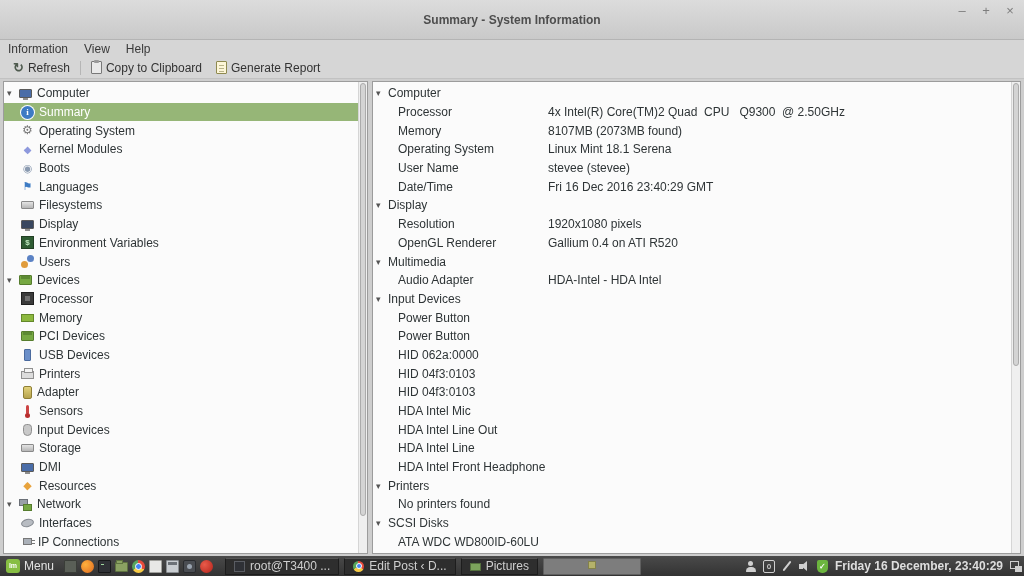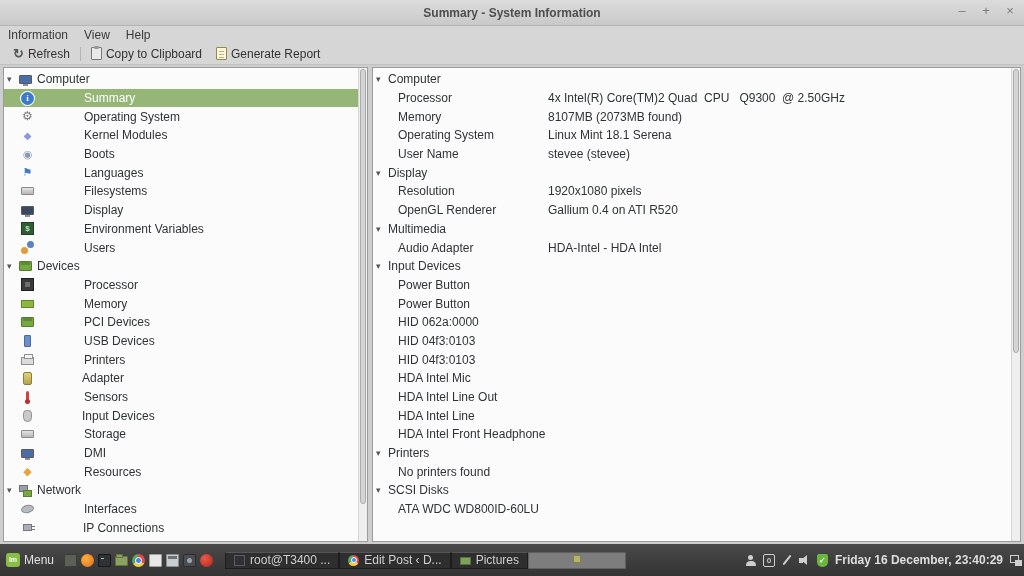--- a/index.html
+++ b/index.html
@@ -7,21 +7,21 @@
   body {
     font-family:"Liberation Sans", sans-serif;
     font-size:12px; color:#2e3436;
     background:#cecece;
     position:relative;
   }
   .screen { width:1024px; height:576px; display:flex; flex-direction:column; }
 
   
   .titlebar {
-    height:26px; flex:none;
+    height:40px; flex:none;
     background:linear-gradient(#dcdcdc,#c9c9c9);
     border-bottom:1px solid #b4b4b4;
     display:flex; align-items:center; position:relative;
   }
   .title { position:absolute; left:0; right:0; text-align:center; font-weight:bold; color:#4e4e4e; font-size:12px; }
   .win-controls { position:absolute; right:8px; top:0; height:22px; display:flex; align-items:center; gap:12px; }
   .win-btn-ctl { color:#7d7d7d; font-size:13px; line-height:22px; width:12px; text-align:center; cursor:default; }
 
   
   .menubar { height:17px; flex:none; background:#d6d6d6; display:flex; align-items:center; padding-left:8px; gap:16px; }
@@ -42,21 +42,21 @@
   .main { flex:1; display:flex; padding:2px 3px; gap:4px; background:#cecece; overflow:hidden; }
   .panel { background:#fbfbfb; border:1px solid #9c9c9c; overflow:hidden; position:relative; }
   .sidebar { width:365px; flex:none; }
   .content { flex:1; }
   .scrollpane { position:absolute; top:0; right:0; bottom:0; width:9px; background:#efefef; border-left:1px solid #d5d5d5; }
   .scroll-thumb { position:absolute; left:1px; right:1px; background:#d4d4d4; border:1px solid #ababab; border-radius:4px; }
 
   
   .tree { padding-top:2px; }
   .tree-row { height:18.7px; display:flex; align-items:center; padding-left:3px; white-space:nowrap; }
-  .tree-row.child { padding-left:17px;gap:45px; }
+  .tree-row.child { padding-left:17px; }
   .tree-row.selected { background:#96b677; color:#ffffff; }
   .expander { width:12px; flex:none; font-size:9px; color:#555; text-align:left; line-height:18px; }
   .tree-label { margin-left:1px; }
 
   
   .info { padding-top:2px; }
   .info-row { height:18.7px; display:flex; align-items:center; white-space:nowrap; }
   .info-row .expander { margin-left:3px; }
   .info-label { width:150px; flex:none; }
   .info-row.group .info-label { width:auto; font-weight:normal; }
@@ -108,21 +108,21 @@
   .ico[data-icon="network"]::before, .ico[data-icon="routing"]::before { content:""; position:absolute; left:0; top:1px; width:7px; height:5px; background:#9aa0a8; border:1px solid #6b7077; }
   .ico[data-icon="network"]::after, .ico[data-icon="routing"]::after { content:""; position:absolute; right:0; bottom:0; width:7px; height:5px; background:#76a842; border:1px solid #567d2e; }
   .ico[data-icon="interfaces"] { height:8px; background:#b8bcc2; border:1px solid #83888f; border-radius:50%; align-self:center; transform:rotate(-12deg); }
   .ico[data-icon="ip"] { width:9px; height:7px; margin:0 5px 0 2px; background:#aab0b8; border:1px solid #777; align-self:center; }
   .ico[data-icon="ip"]::after { content:""; position:absolute; right:-4px; top:1px; width:3px; height:1px; background:#777; box-shadow:0 3px 0 #777; }
 
   
   .statusbar { height:13px; flex:none; background:#d6d6d6; display:flex; align-items:center; padding-left:4px; font-size:12px; color:#333; }
 
   
-  .taskbar { height:19px; flex:none; background:linear-gradient(#4a4a4a,#333333); display:flex; align-items:center; color:#d6d6d6; padding:16px 2px; gap:3px; }
+  .taskbar { height:19px; flex:none; background:linear-gradient(#4a4a4a,#333333); display:flex; align-items:center; color:#d6d6d6; padding:10px 2px; gap:3px; }
   .menu-launcher { display:flex; align-items:center; gap:4px; padding:0 4px; flex:none; }
   .mint-logo { width:14px; height:14px; background:#87be43; border-radius:3px; position:relative; flex:none; }
   .mint-logo::after { content:"lm"; position:absolute; inset:0; color:#fff; font:bold 7px/14px "Liberation Sans", sans-serif; text-align:center; }
   .menu-label { font-size:12px; color:#e2e2e2; }
   .launchers { display:flex; align-items:center; gap:4px; padding:0 3px; flex:none; }
   .lico { width:13px; height:13px; position:relative; flex:none; }
   .lico[data-licon="show-desktop"] { background:#5a5f57; border:1px solid #3a3d38; border-radius:1px; }
   .lico[data-licon="firefox"] { background:radial-gradient(circle at 35% 35%, #ffb13d, #e06a1f); border-radius:50%; }
   .lico[data-licon="terminal"] { background:#2f3136; border:1px solid #17181a; border-radius:1px; }
   .lico[data-licon="terminal"]::after { content:""; position:absolute; left:2px; top:3px; width:3px; height:1px; background:#9fd89f; }
@@ -130,21 +130,21 @@
   .lico[data-licon="files"]::before { content:""; position:absolute; top:-3px; left:0; width:5px; height:2px; background:#8ba162; border:1px solid #5f7340; }
   .lico[data-licon="chrome"] { background:conic-gradient(#e84b3c 0 33%, #f7cb45 33% 66%, #58a55c 66% 100%); border-radius:50%; }
   .lico[data-licon="chrome"]::after { content:""; position:absolute; inset:3px; background:#4285f4; border:1.5px solid #fff; border-radius:50%; }
   .lico[data-licon="editor"] { background:#e8e8e6; border:1px solid #a0a09c; border-radius:1px; }
   .lico[data-licon="calculator"] { background:#c9cdd1; border:1px solid #8a8e92; border-radius:1px; }
   .lico[data-licon="calculator"]::after { content:""; position:absolute; left:1px; right:1px; top:1px; height:3px; background:#6d7278; }
   .lico[data-licon="screenshot"] { background:#4a4d52; border:1px solid #2a2c2f; border-radius:2px; }
   .lico[data-licon="screenshot"]::after { content:""; position:absolute; inset:3px; border-radius:50%; background:#9aa4b0; }
   .lico[data-licon="media-player"] { background:radial-gradient(circle at 35% 35%, #e85b4a, #b3221a); border-radius:50%; }
 
-  .win-list { display:flex; align-items:flex-start; flex:none; margin-left:6px; }
+  .win-list { display:flex; align-items:flex-start; gap:5px; flex:none; margin-left:6px; }
   .win-btn { display:flex; align-items:center; gap:5px; height:17px; padding:0 8px; background:#2e2e2e; border:1px solid #1d1d1d; border-top-color:#555; border-radius:1px; color:#cfcfcf; font-size:12px; max-width:118px; overflow:hidden; white-space:nowrap; }
   .win-btn.active { background:#7d7d7d; border-color:#5f5f5f; color:#ffffff;flex-direction:column; }
   .wico { width:11px; height:11px; position:relative; flex:none; }
   .wico[data-licon="terminal-small"] { background:#2f3136; border:1px solid #5a5d63; }
   .wico[data-licon="chrome-small"] { background:conic-gradient(#e84b3c 0 33%, #f7cb45 33% 66%, #58a55c 66% 100%); border-radius:50%; }
   .wico[data-licon="chrome-small"]::after { content:""; position:absolute; inset:2.5px; background:#4285f4; border:1px solid #fff; border-radius:50%; }
   .wico[data-licon="folder-small"] { background:#7ca35c; border:1px solid #55713e; height:8px; margin-top:2px; }
   .wico[data-licon="sysinfo-small"] { background:#b5b26a; border:1px solid #83814a; height:8px; width:8px; margin:2px auto 0; }
   .win-btn-label { overflow:hidden; text-overflow:clip; white-space:nowrap; }
 
@@ -331,20 +331,24 @@
             <span class="info-value">8107MB (2073MB found)</span>
           </div>
           <div class="info-row item">
             <span class="info-label">Operating System</span>
             <span class="info-value">Linux Mint 18.1 Serena</span>
           </div>
           <div class="info-row item">
             <span class="info-label">User Name</span>
             <span class="info-value">stevee (stevee)</span>
           </div>
+          <div class="info-row item">
+            <span class="info-label">Date/Time</span>
+            <span class="info-value">Fri 16 Dec 2016 23:40:29 GMT</span>
+          </div>
           <div class="info-row group">
             <span class="expander">▾</span>
             <span class="info-label">Display</span>
           </div>
           <div class="info-row item">
             <span class="info-label">Resolution</span>
             <span class="info-value">1920x1080 pixels</span>
           </div>
           <div class="info-row item">
             <span class="info-label">OpenGL Renderer</span>

